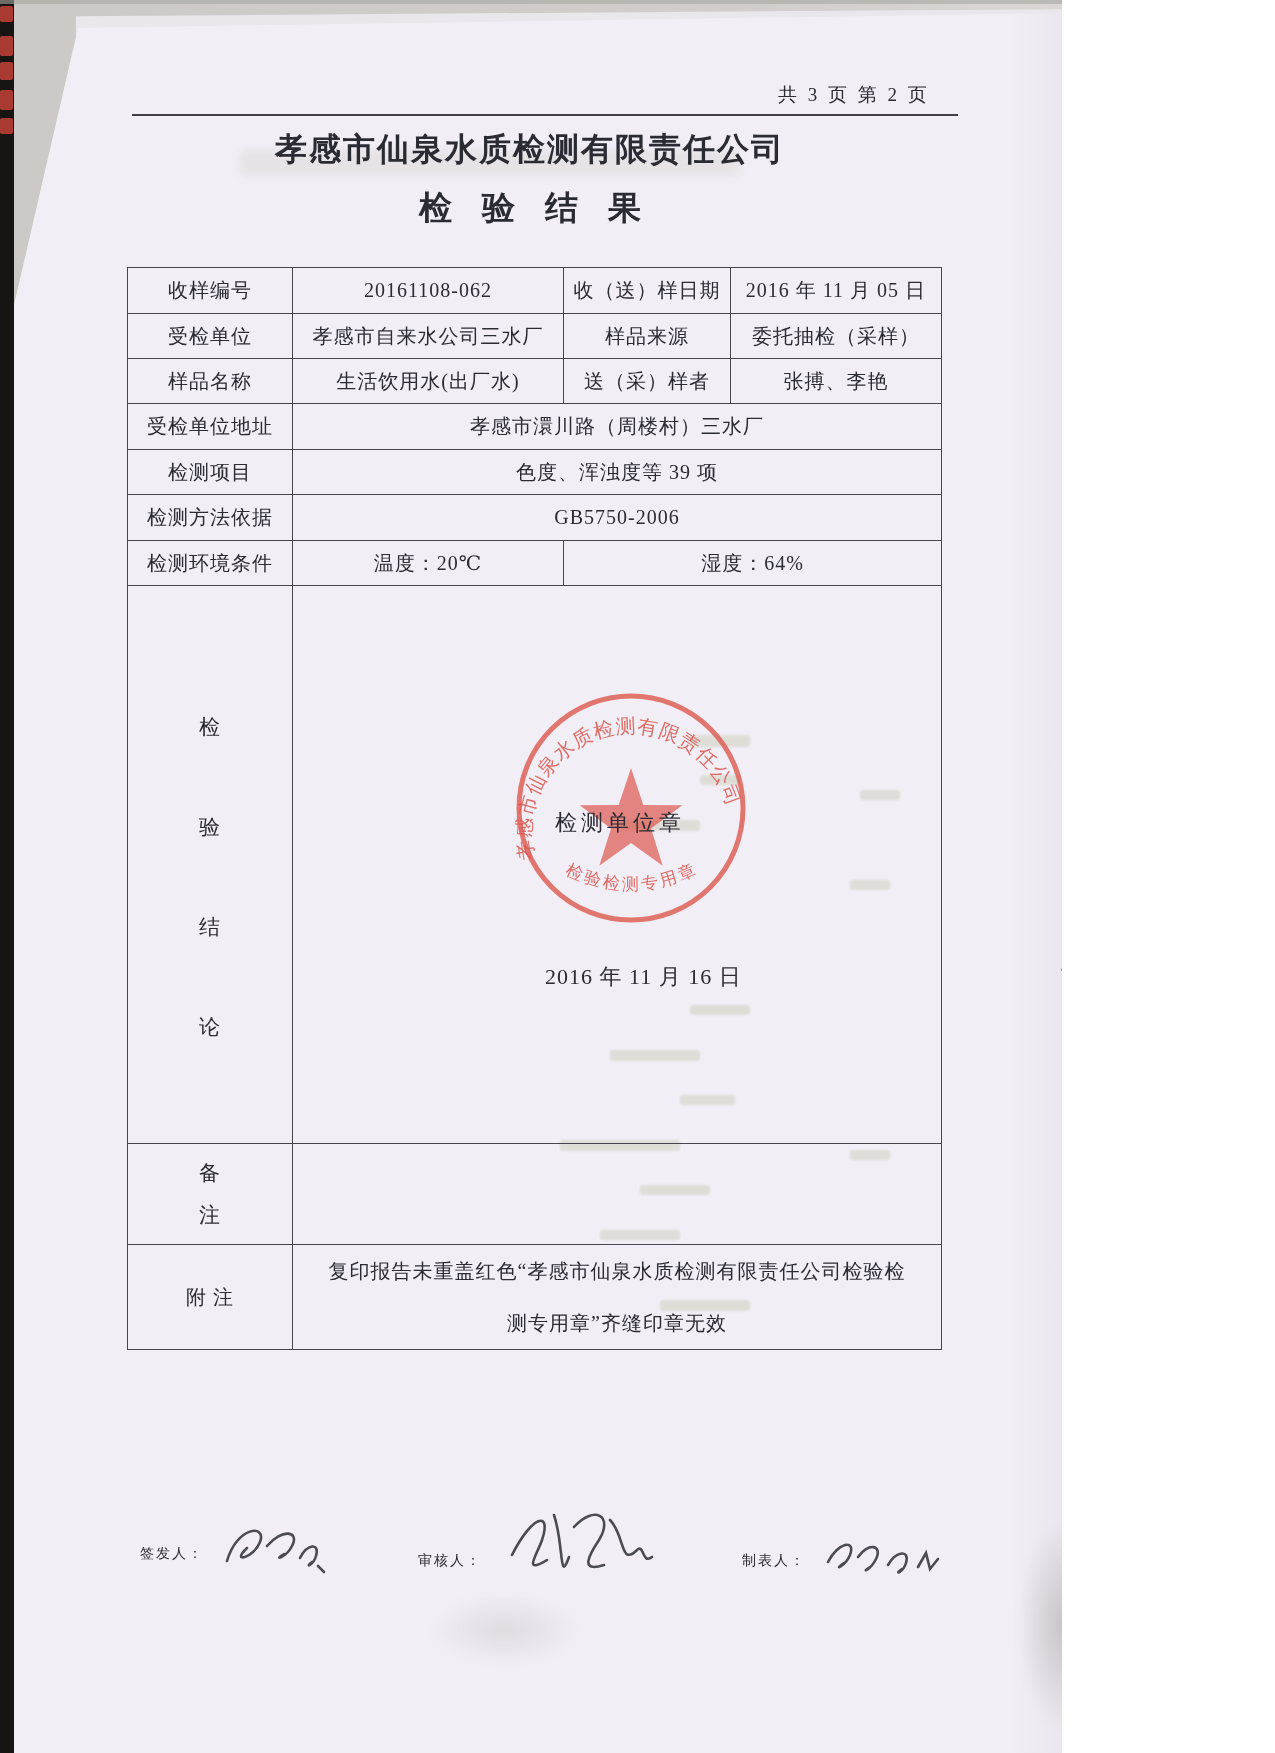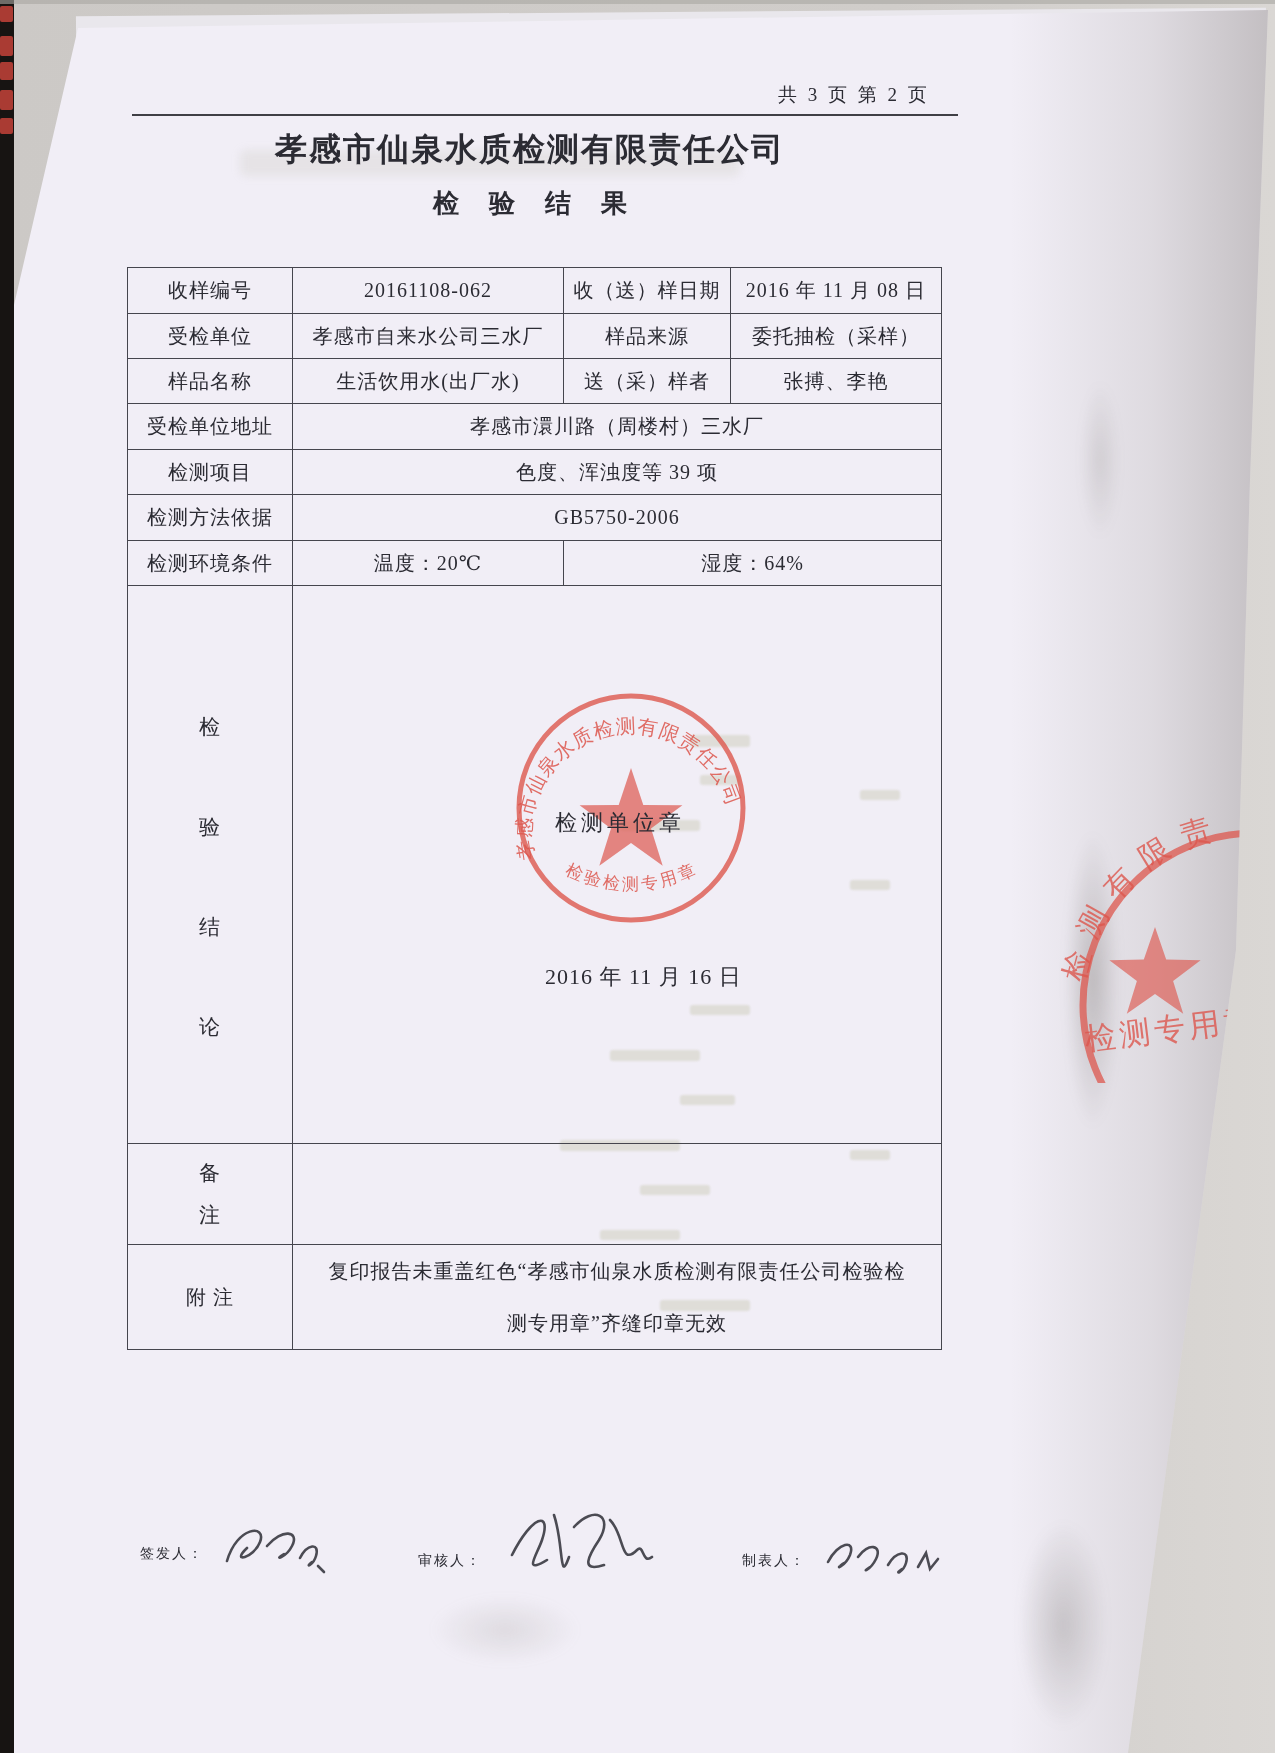--- a/index.html
+++ b/index.html
@@ -1,17 +1,17 @@
 <!DOCTYPE html>
 <html><head>
 <meta charset="utf-8">
 <style>
   html,body{margin:0;padding:0;}
   .scene{
-    position:relative;width:1275px;height:1753px;overflow:hidden;
+    position:relative;width:1062px;height:1753px;overflow:hidden;
     background:linear-gradient(to right,#ccc9c6 0%,#d0cdca 70%,#dad7d4 100%);
     font-family:"Liberation Serif","DejaVu Serif",serif;color:#2b2b33;
   }
   .scan-edge-left{position:absolute;left:0;top:0;width:14px;height:1753px;background:#171412;}
   .scan-edge-top{position:absolute;left:0;top:0;width:1275px;height:4px;background:#a9a6a2;opacity:.6;}
   .edge-mark{position:absolute;left:0;width:13px;background:#c4423a;opacity:.85;border-radius:2px;}
   .sheet-behind{position:absolute;left:76px;top:12px;width:1190px;height:20px;background:#e9e7ec;transform:rotate(-0.4deg);}
   .paper{
     position:absolute;left:0;top:0;width:1275px;height:1753px;background:#f1eef6;
     clip-path:polygon(78px 28px,1268px 10px,1250px 480px,1236px 950px,1128px 1753px,14px 1753px,14px 305px);
@@ -20,21 +20,21 @@
     background:linear-gradient(to right,rgba(124,117,110,0) 0%,rgba(124,117,110,0.16) 55%,rgba(106,99,93,0.34) 100%);}
   .smudge{position:absolute;border-radius:50%;filter:blur(5px);}
   .ghost{position:absolute;background:rgba(160,165,110,0.22);filter:blur(1px);border-radius:3px;}
   .ghost-band{position:absolute;background:rgba(172,172,150,0.16);filter:blur(4px);border-radius:6px;}
 
   .pagination{position:absolute;left:778px;top:82px;font-size:19px;letter-spacing:3px;}
   .top-rule{position:absolute;left:132px;top:114px;width:826px;height:2px;background:#3f3f45;}
   .company-title{position:absolute;left:130px;top:128px;width:800px;text-align:center;
     font-size:32px;font-weight:600;letter-spacing:2px;}
   .report-title{position:absolute;left:130px;top:186px;width:800px;display:flex;justify-content:center;}
-  .report-title span{font-size:26px;font-weight:700;letter-spacing:30px;margin-right:-30px;}
+  .report-title span{font-size:33px;font-weight:700;letter-spacing:30px;margin-right:-30px;}
 
   table.report{position:absolute;left:127px;top:267px;width:814px;border-collapse:collapse;table-layout:fixed;}
   table.report td{border:1px solid #45454d;font-size:20px;text-align:center;vertical-align:middle;
     padding:0;letter-spacing:1px;overflow:hidden;}
   td.lbl{}
   td.two-line div{line-height:44px;}
   td.concl{position:relative;}
   .vstack{display:flex;flex-direction:column;align-items:center;justify-content:center;font-size:21px;}
   .vstack.concl-lbl{gap:72px;padding-top:24px;}
   .vstack.remark-lbl{gap:14px;}
@@ -92,21 +92,21 @@
           <col style="width:165px">
           <col style="width:271px">
           <col style="width:167px">
           <col style="width:211px">
         </colgroup>
       <tbody>
           <tr style="height:46px">
         <td class="lbl">收样编号</td>
         <td>20161108-062</td>
         <td class="lbl">收（送）样日期</td>
-        <td>2016 年 11 月 08 日</td>
+        <td>2016 年 11 月 05 日</td>
       </tr>
       <tr style="height:45px">
         <td class="lbl">受检单位</td>
         <td>孝感市自来水公司三水厂</td>
         <td class="lbl">样品来源</td>
         <td>委托抽检（采样）</td>
       </tr>
       <tr style="height:45px">
         <td class="lbl">样品名称</td>
         <td>生活饮用水(出厂水)</td>

